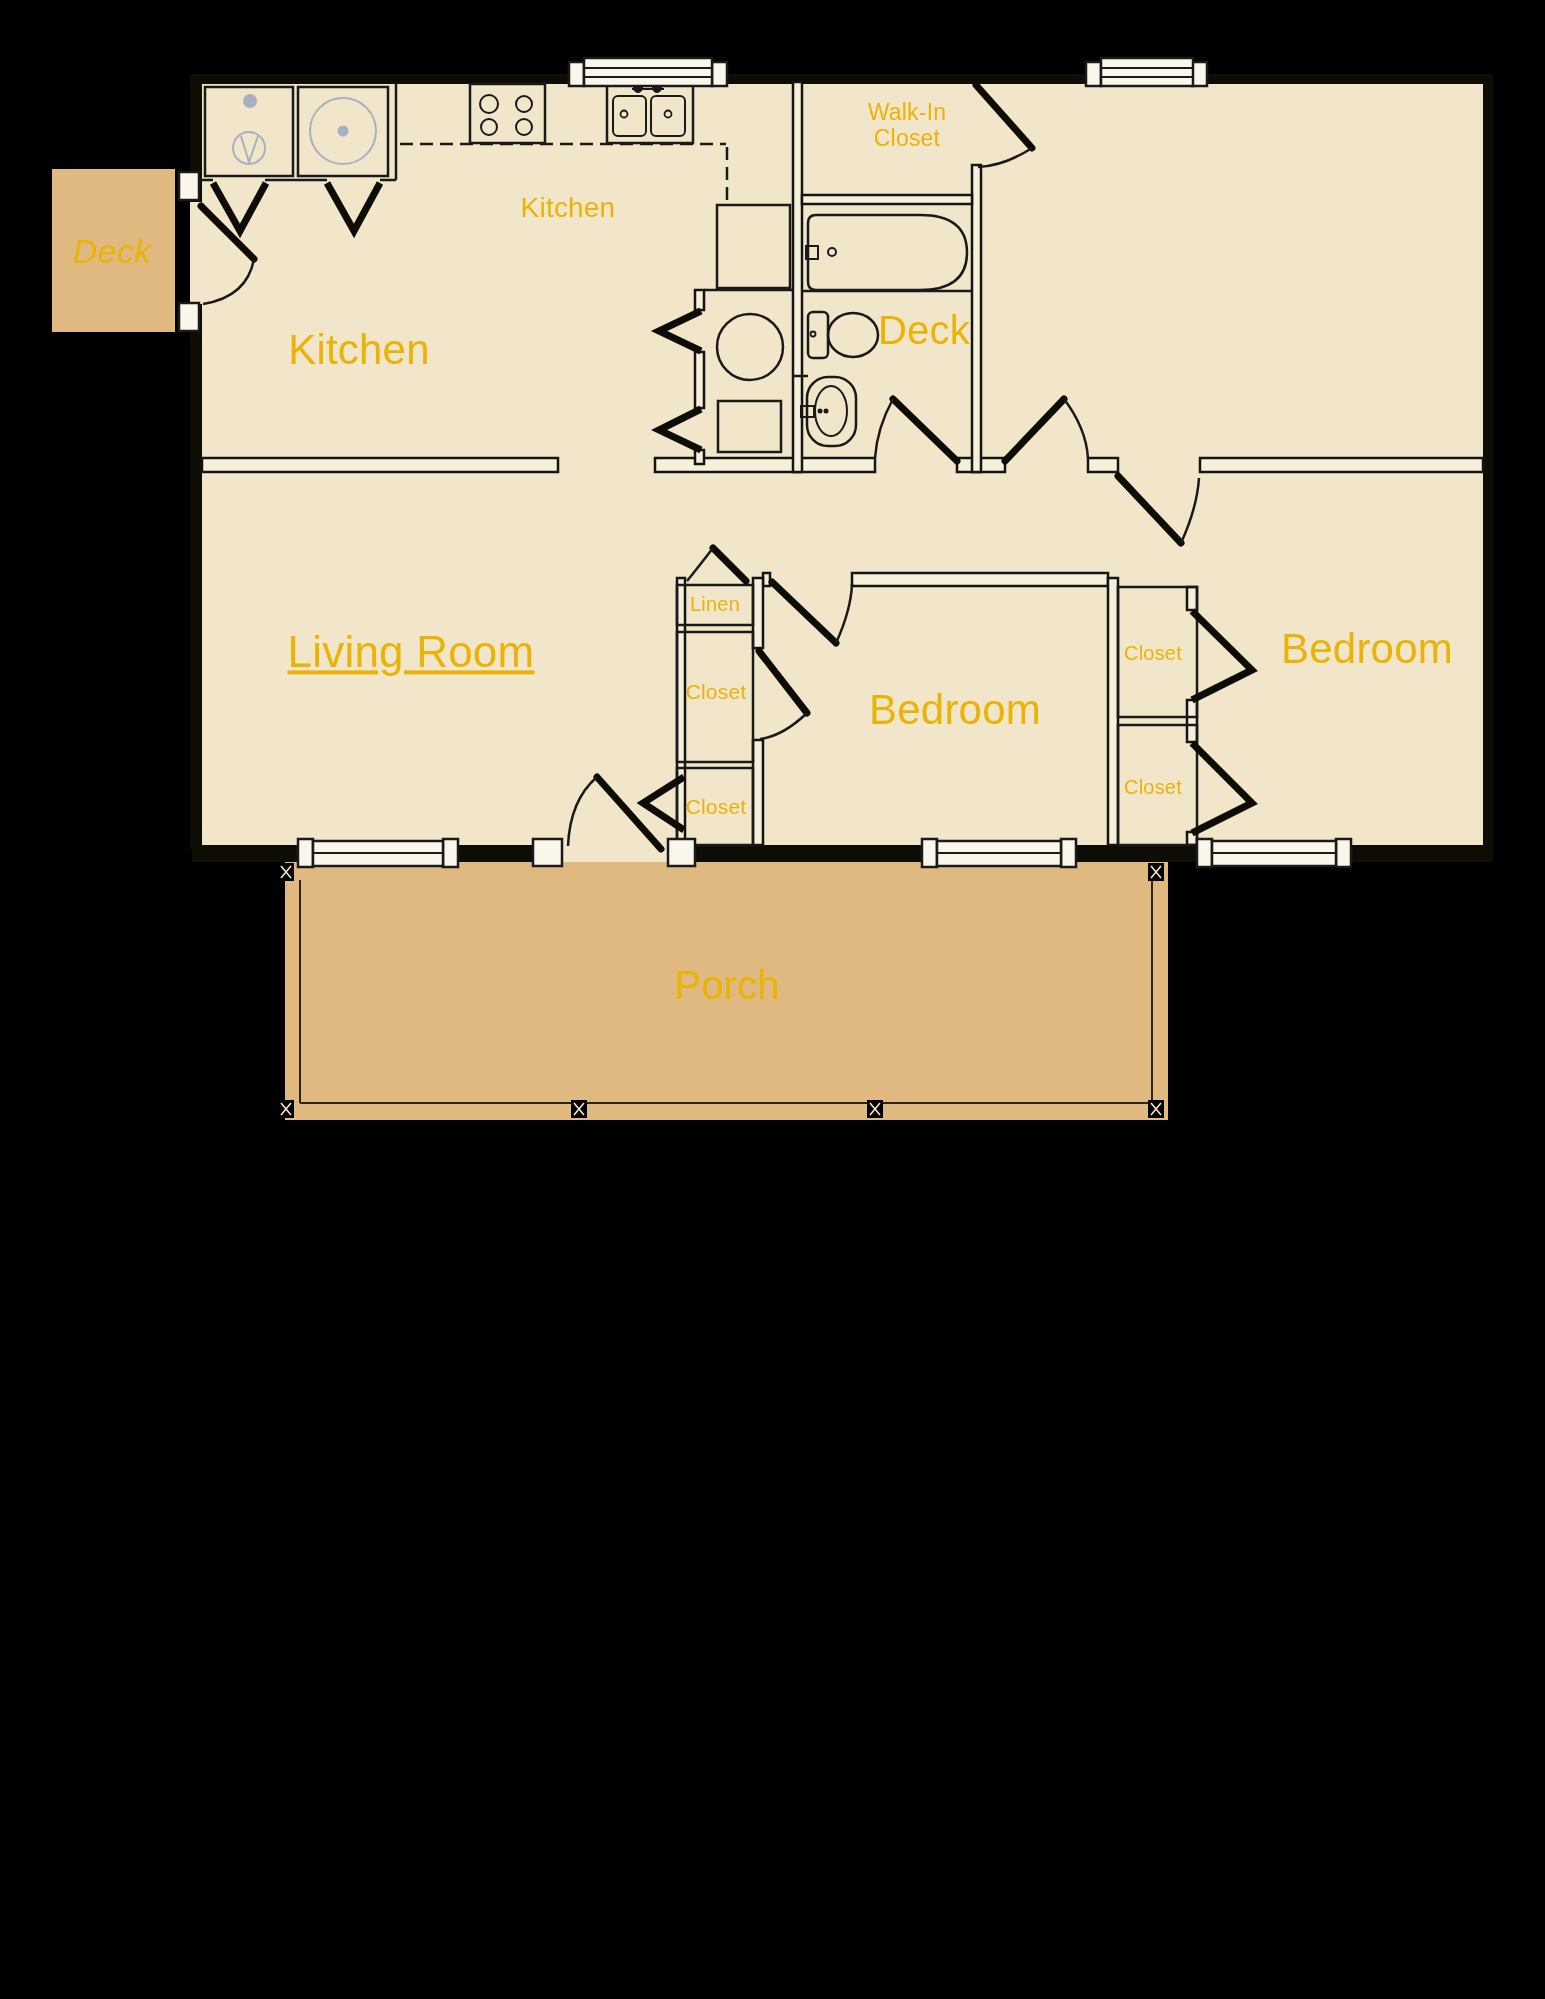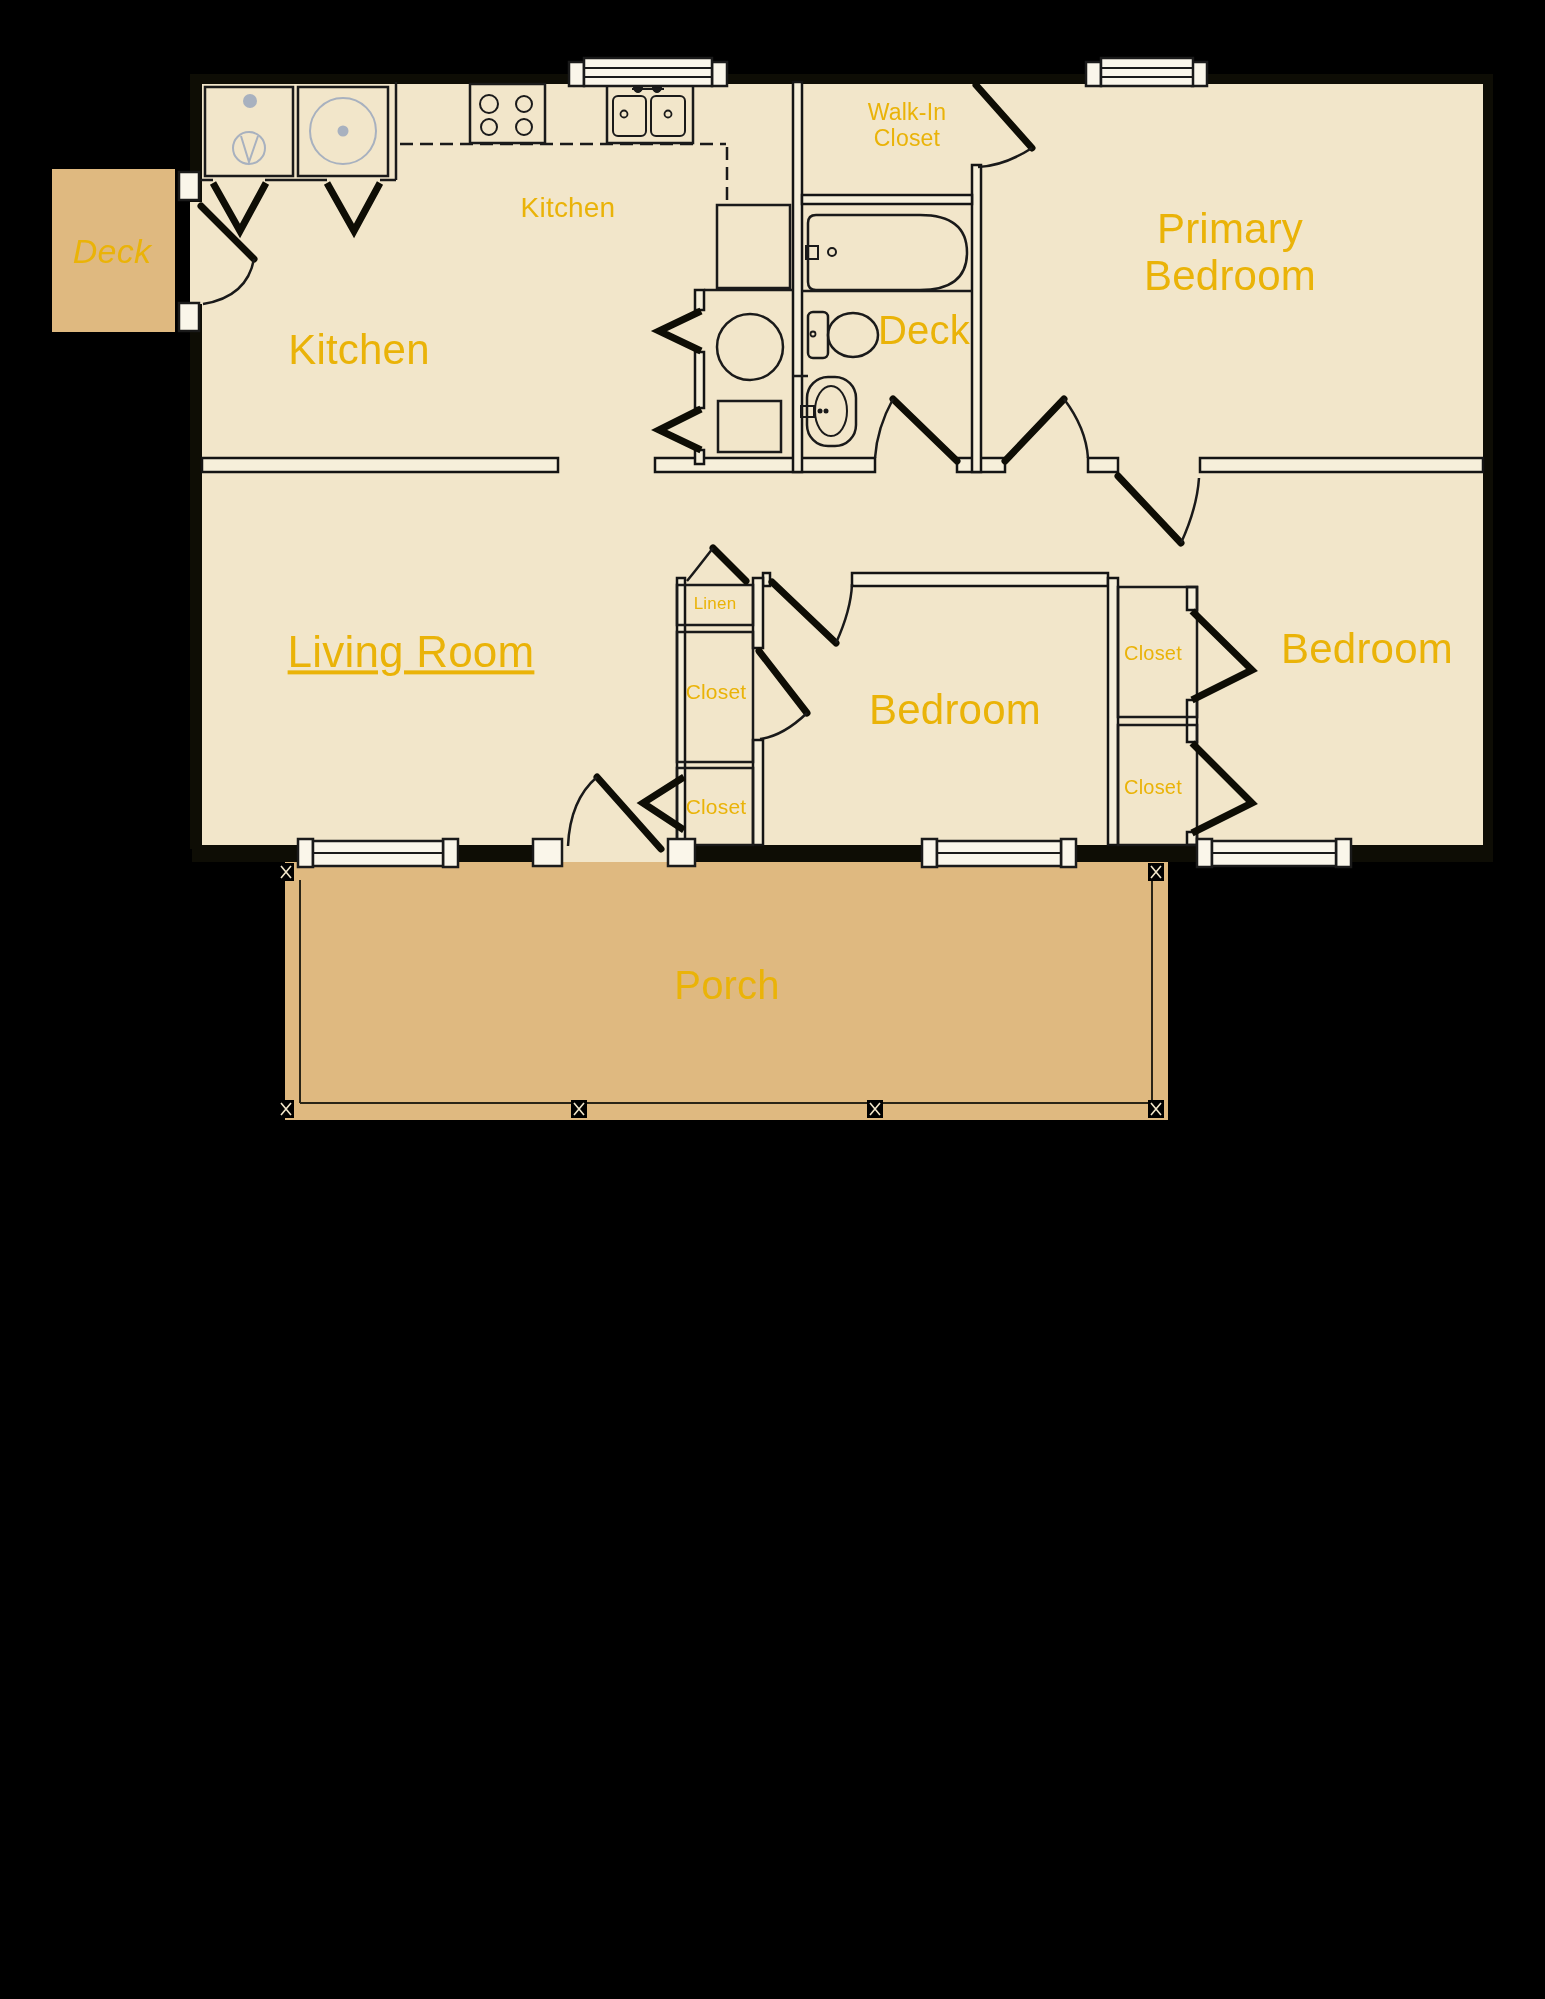--- a/index.html
+++ b/index.html
@@ -268,22 +268,21 @@
   </g>
 </svg>
 
   <div class="room-label" style="left:112px;top:251px;font-size:34px;font-style:italic;">Deck</div>
   <div class="room-label" style="left:568px;top:208px;font-size:28px;">Kitchen</div>
   <div class="room-label" style="left:359px;top:350px;font-size:42px;">Kitchen</div>
   <div class="room-label" style="left:411px;top:652px;font-size:44px;text-decoration:underline;">Living Room</div>
   <div class="room-label" style="left:907px;top:126px;font-size:23px;">Walk-In
 Closet</div>
   <div class="room-label" style="left:924px;top:330px;font-size:40px;">Deck</div>
-  <div class="room-label" style="left:1230px;top:252px;font-size:42px;">Primary Bedroom</div>
-  <div class="room-label" style="left:715px;top:604px;font-size:17px;">Linen</div>
+  <div class="room-label" style="left:715px;top:604px;font-size:20px;">Linen</div>
   <div class="room-label" style="left:716px;top:692px;font-size:21px;">Closet</div>
   <div class="room-label" style="left:716px;top:807px;font-size:21px;">Closet</div>
   <div class="room-label" style="left:955px;top:710px;font-size:42px;">Bedroom</div>
   <div class="room-label" style="left:1367px;top:649px;font-size:42px;">Bedroom</div>
   <div class="room-label" style="left:1153px;top:653px;font-size:20px;">Closet</div>
   <div class="room-label" style="left:1153px;top:787px;font-size:20px;">Closet</div>
   <div class="room-label" style="left:727px;top:985px;font-size:40px;">Porch</div>
 </div>
 
 </body></html>

